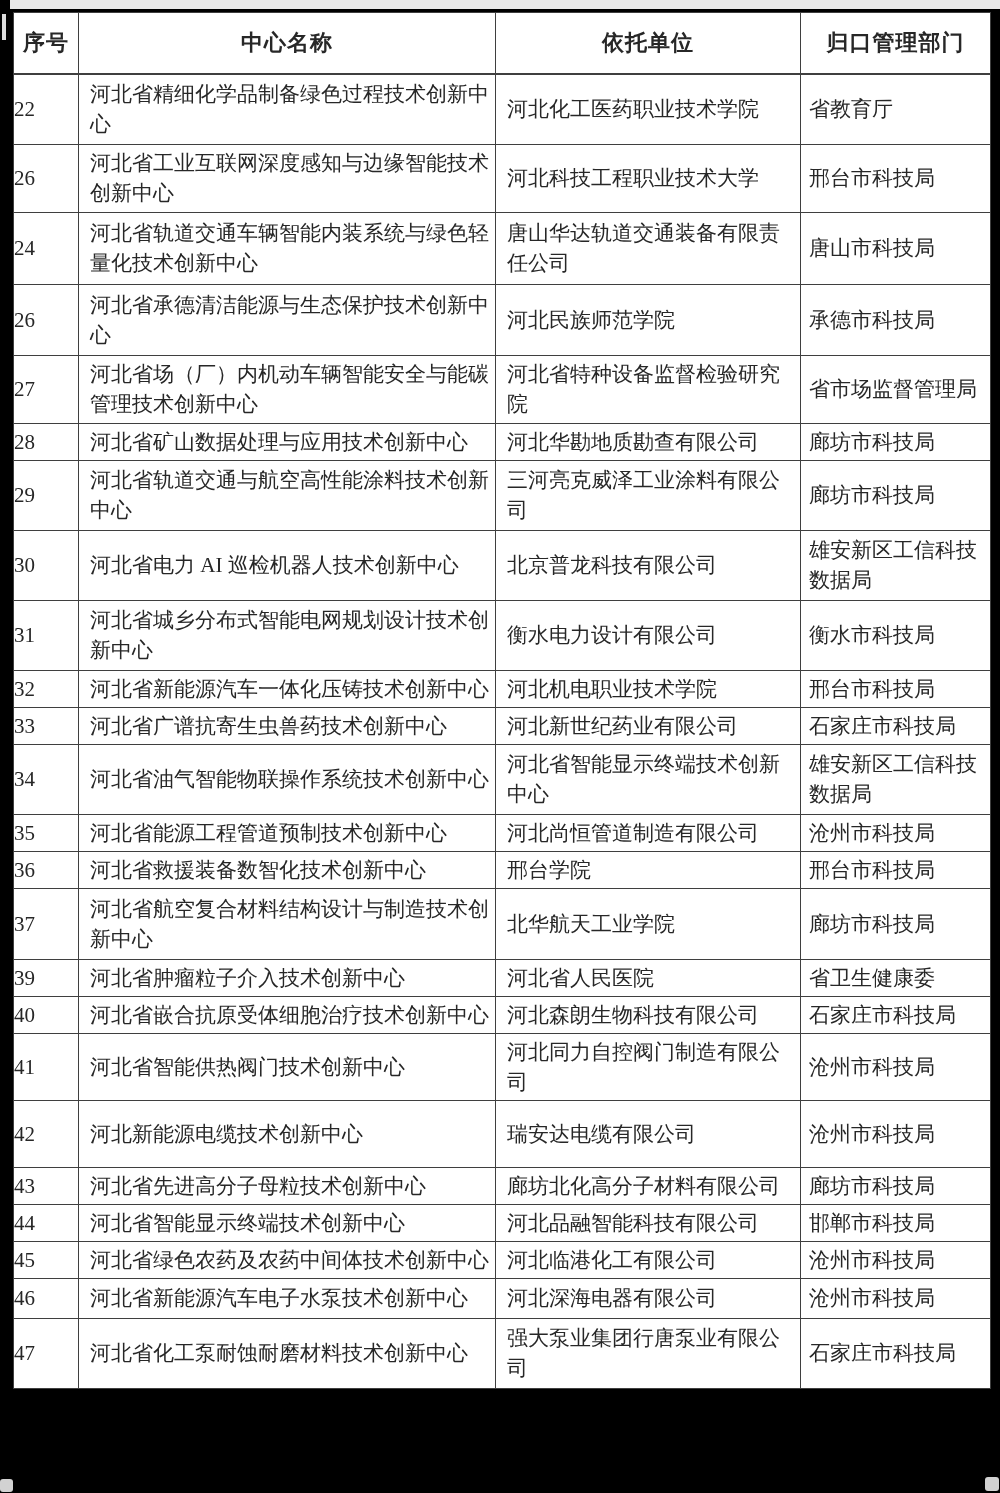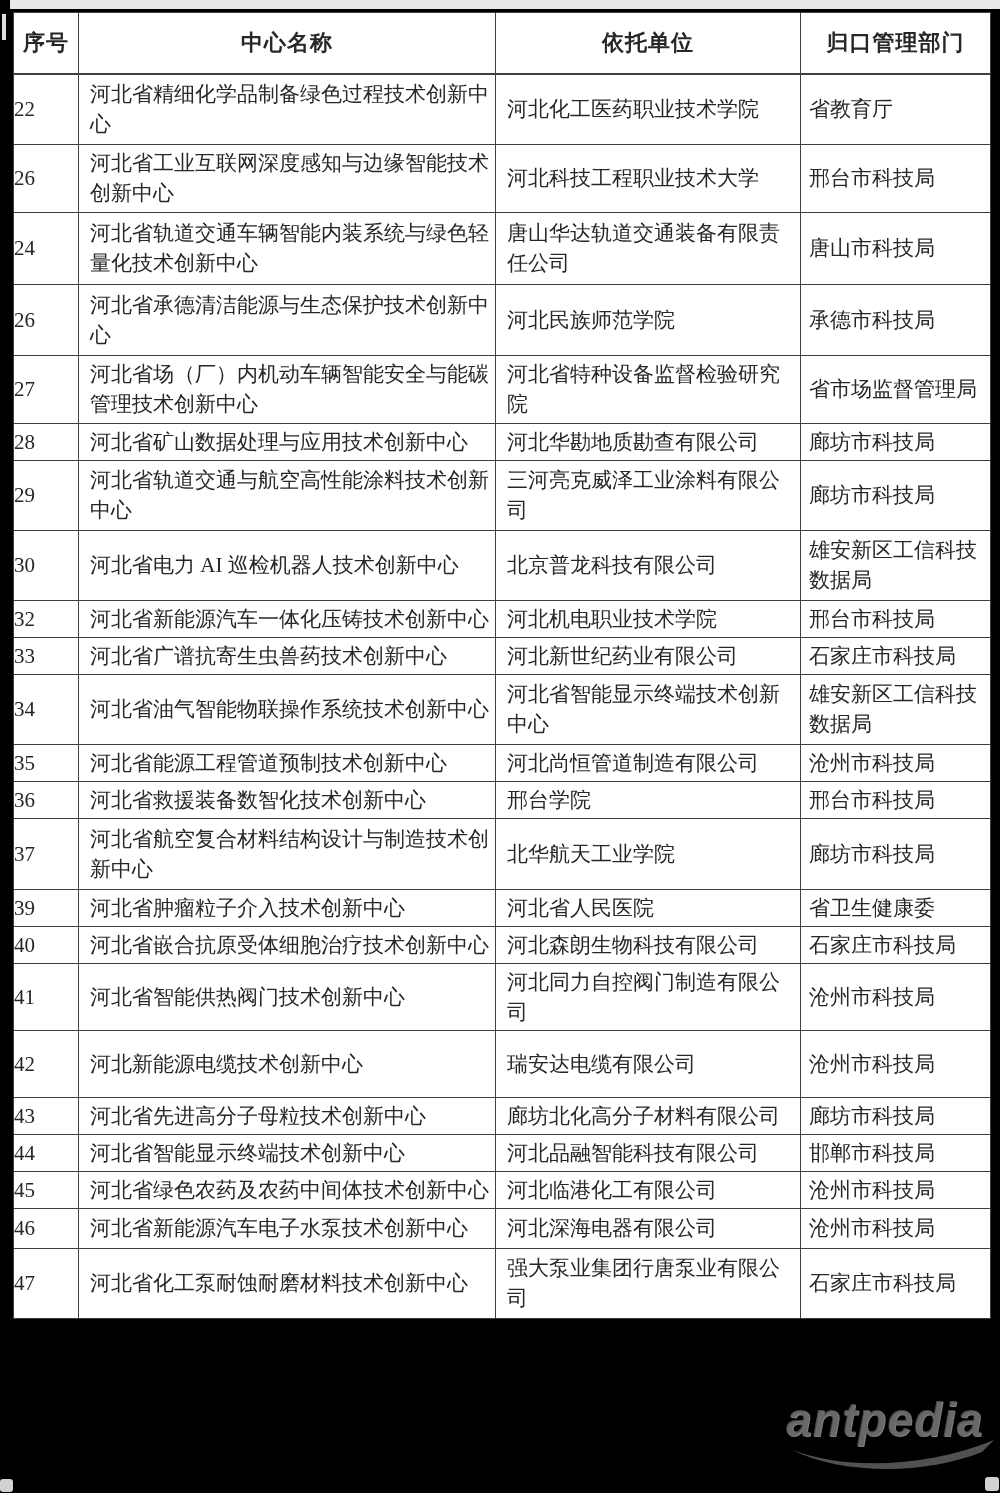--- a/index.html
+++ b/index.html
@@ -154,20 +154,26 @@
       <td class="c-name">河北省轨道交通与航空高性能涂料技术创新中心</td>
       <td class="c-unit">三河亮克威泽工业涂料有限公司</td>
       <td class="c-dept">廊坊市科技局</td>
     </tr>
         <tr class="data-row" style="height: 70px;">
       <td class="c-no">30</td>
       <td class="c-name">河北省电力 AI 巡检机器人技术创新中心</td>
       <td class="c-unit">北京普龙科技有限公司</td>
       <td class="c-dept">雄安新区工信科技数据局</td>
     </tr>
+        <tr class="data-row" style="height: 70px;">
+      <td class="c-no">31</td>
+      <td class="c-name">河北省城乡分布式智能电网规划设计技术创新中心</td>
+      <td class="c-unit">衡水电力设计有限公司</td>
+      <td class="c-dept">衡水市科技局</td>
+    </tr>
         <tr class="data-row" style="height: 36px;">
       <td class="c-no">32</td>
       <td class="c-name">河北省新能源汽车一体化压铸技术创新中心</td>
       <td class="c-unit">河北机电职业技术学院</td>
       <td class="c-dept">邢台市科技局</td>
     </tr>
         <tr class="data-row" style="height: 36px;">
       <td class="c-no">33</td>
       <td class="c-name">河北省广谱抗寄生虫兽药技术创新中心</td>
       <td class="c-unit">河北新世纪药业有限公司</td>
@@ -247,22 +253,16 @@
     </tr>
         <tr class="data-row" style="height: 70px;">
       <td class="c-no">47</td>
       <td class="c-name">河北省化工泵耐蚀耐磨材料技术创新中心</td>
       <td class="c-unit">强大泵业集团行唐泵业有限公司</td>
       <td class="c-dept">石家庄市科技局</td>
     </tr>
       </tbody>
   </table>
 
-  <div class="watermark">
-    <div class="wm-text">antpedia</div>
-    <svg width="214" height="36" viewBox="0 0 214 36">
-      <path d="M6 14 C 60 34, 140 32, 208 4 L 196 16 C 140 38, 60 40, 6 14 Z" fill="rgba(185,185,185,0.8)" stroke="none"></path>
-    </svg>
-  </div>
 
   <div class="corner-mark corner-left"></div>
   <div class="corner-mark corner-right"></div>
 </div>
 
 </body></html>

